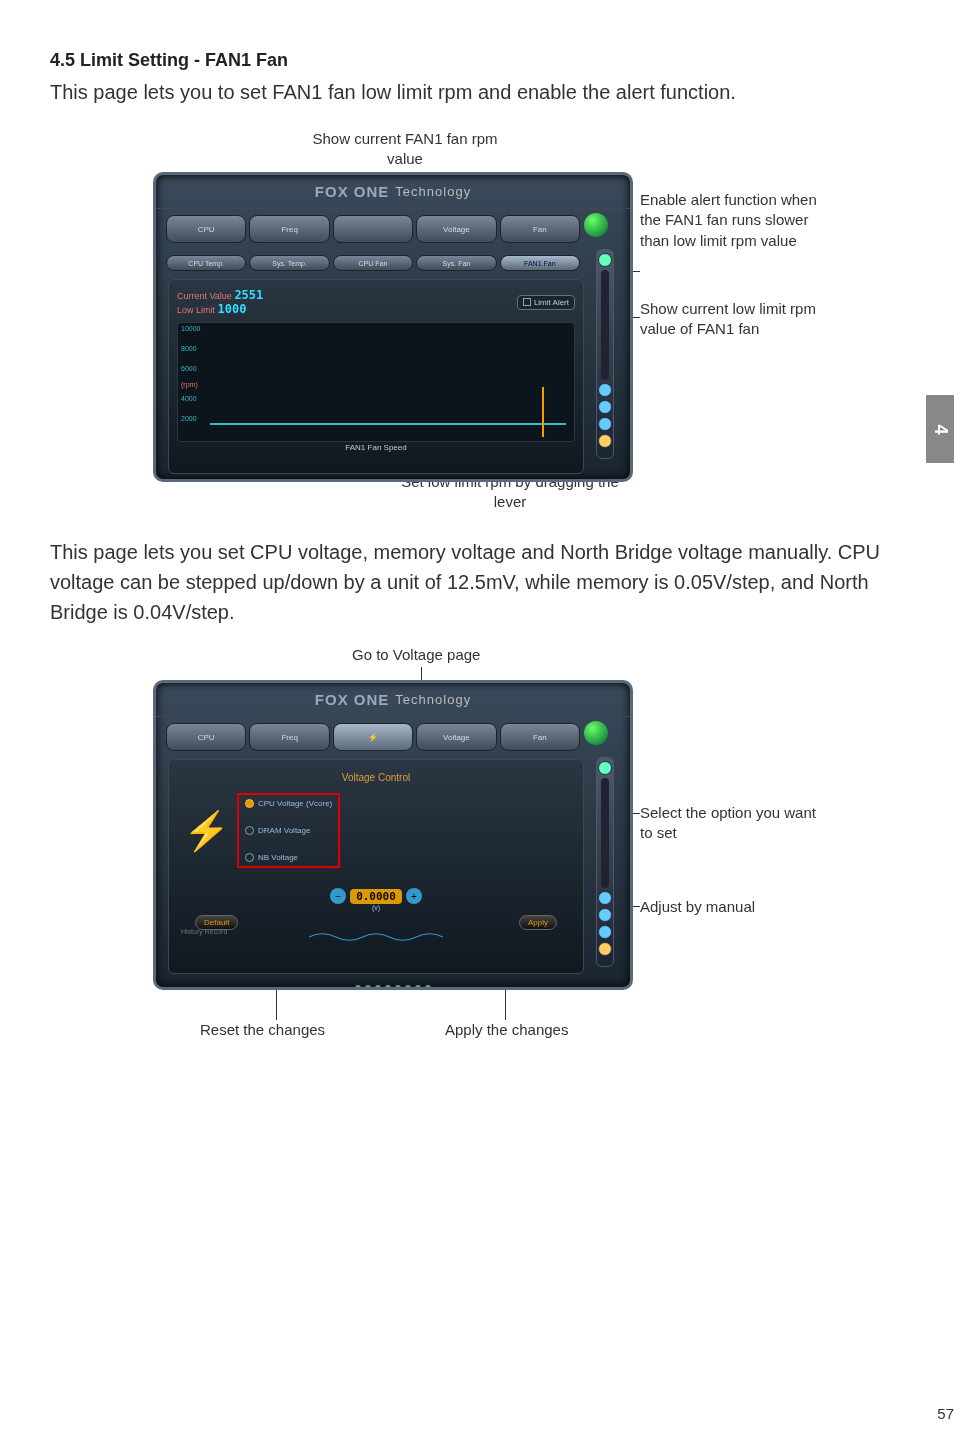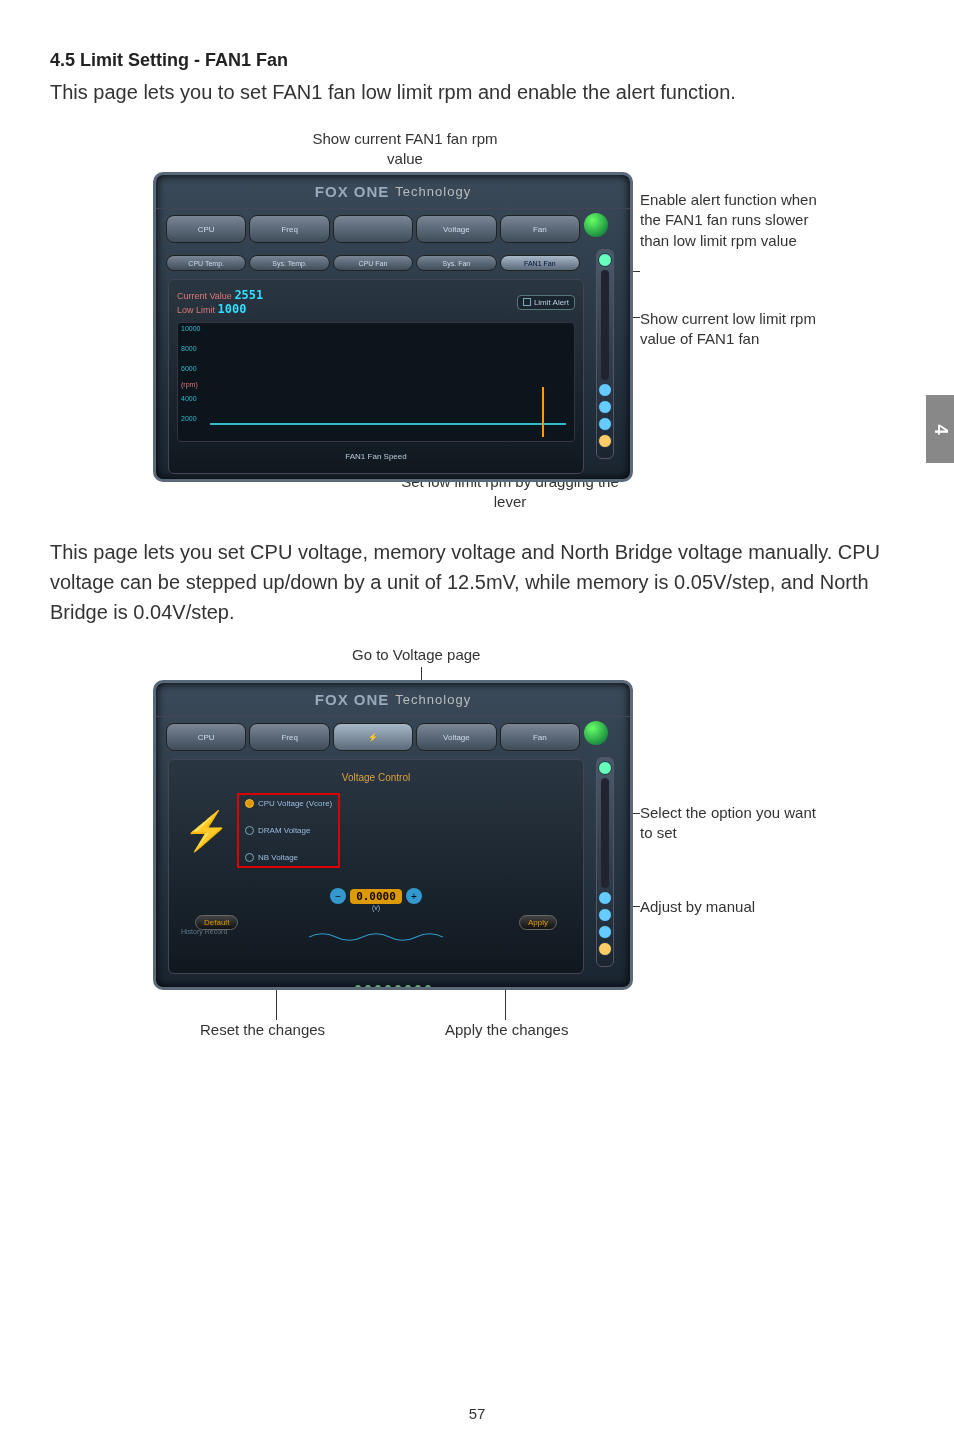--- a/index.html
+++ b/index.html
@@ -21,21 +21,21 @@
     background: #888;
     color: #fff;
     display: flex;
     align-items: center;
     justify-content: center;
   }
   .side-tab span { transform: rotate(90deg); font-weight: bold; font-size: 18px; }
   h3.sub { font-size: 18px; font-weight: bold; margin-bottom: 6px; color: #222; }
   h2.main { font-size: 22px; font-weight: bold; margin-top: 70px; margin-bottom: 8px; color: #222; }
   p.body { font-size: 20px; line-height: 1.5; color: #333; }
-  .page-num { position: absolute; bottom: 30px; left: 0; right: 0; text-align: center; font-size: 15px; }
+  .page-num { position: absolute; bottom: 30px; left: 0; right: 0; text-align: right; font-size: 15px; }
 
   .figure-wrap { position: relative; margin: 20px 0 10px 0; height: 400px; }
   .figure-wrap2 { position: relative; margin: 18px 0 0 0; height: 400px; }
 
   .app-window {
     position: absolute;
     width: 480px;
     height: 310px;
     background: linear-gradient(180deg, #3a4a5a, #1a2530);
     border: 3px solid #5a6a7a;
@@ -92,21 +92,21 @@
     margin-top:6px;
     height:120px;
     background:#0c141c;
     border:1px solid #334;
     border-radius:4px;
     position:relative;
   }
   .chart-area .ytick { position:absolute; left:3px; font-size:7px; color:#3bc; }
   .chart-area .bar { position:absolute; left:32px; right:8px; height:2px; background:#3bc; }
   .chart-area .lever { position:absolute; bottom:4px; right:30px; width:2px; height:50px; background:#f90; }
-  .panel .footer { text-align:center; margin-top:10px; font-size:8px; color:#bcd; }
+  .panel .footer { text-align:center; margin-top:1px; font-size:8px; color:#bcd; }
   .bottom-dots { height:12px; display:flex; justify-content:center; align-items:center; gap:4px;}
   .bottom-dots span { width:6px;height:6px;background:#6a7;border-radius:50%; }
 
   .vscroll { position:absolute; right:16px; top:74px; width:18px; height:210px; background:linear-gradient(#4a5a6a,#1a2530); border-radius:6px; border:1px solid #556;}
   .vscroll .btn { width:14px;height:14px;border-radius:50%;background:#6fb;margin:3px auto;border:1px solid #234; }
   .vscroll .track { height:110px; background:#223; margin:2px auto; width:8px; border-radius:4px; }
 
   .status-ball { position:absolute; right:22px; top:38px; width:24px;height:24px;border-radius:50%;background:radial-gradient(circle at 35% 30%,#6f6,#063); }
 
   .callout { position:absolute; font-size:15px; line-height:1.35; color:#333; }
@@ -140,21 +140,21 @@
 
   <h3 class="sub">4.5 Limit Setting - FAN1 Fan</h3>
   <p class="body">This page lets you to set FAN1 fan low limit rpm and enable the alert function.</p>
 
   <div class="figure-wrap">
     <div class="callout" style="left:255px; top:2px; width:200px; text-align:center">Show current FAN1 fan rpm value</div>
     <div class="line lineV" style="left:325px; top:45px; height:62px;"></div>
 
     <div class="callout" style="left:590px; top:63px; width:200px;">Enable alert function when the FAN1 fan runs slower than low limit rpm value</div>
     <div class="line lineH" style="left:505px; top:144px; width:85px;"></div>
-    <div class="callout" style="left:590px; top:182px; width:210px;">Show current low limit rpm value of FAN1 fan</div>
+    <div class="callout" style="left:590px; top:172px; width:210px;">Show current low limit rpm value of FAN1 fan</div>
     <div class="line lineH" style="left:336px; top:190px; width:254px;"></div>
 
     <div class="callout" style="left:350px; top:345px; width:220px; text-align:center">Set low limit rpm by dragging the lever</div>
     <div class="line lineV" style="left:416px; top:290px; height:55px;"></div>
 
     <div class="app-window" style="left:103px; top:45px;">
 
       <div class="sidebar">
         
         

